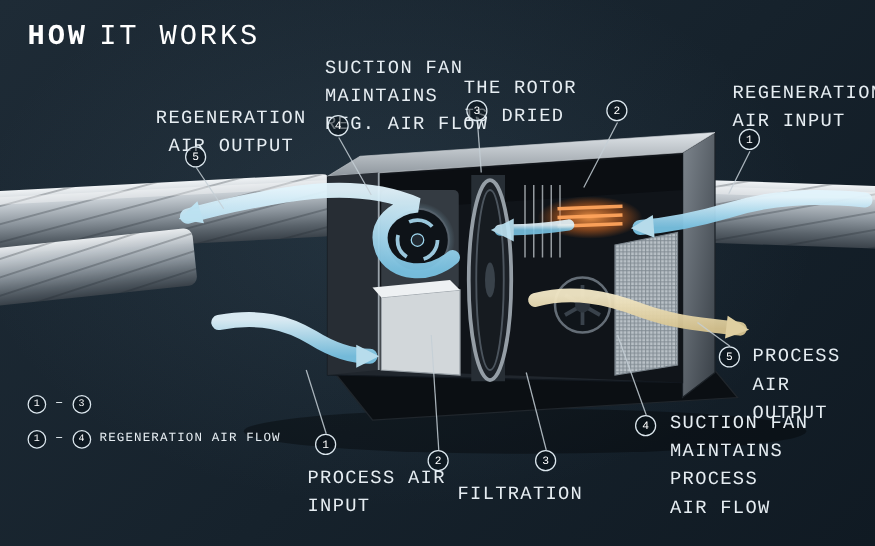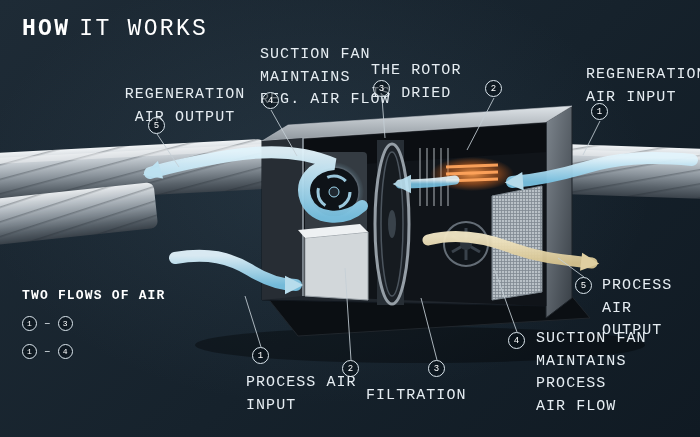--- a/index.html
+++ b/index.html
@@ -262,35 +262,35 @@
   <div class="badge b-filtration">
       <span>2</span>
     </div>
 
   <div class="co-label lbl-process-input">PROCESS AIR
 INPUT</div>
   <div class="badge b-process-input">
       <span>1</span>
     </div>
 
-  <div class="legend-heading">TWO FLOWS OF AIR</div>
 
   <div class="legend-row r1">
     <span class="badge sm">
         <span>1</span>
       </span>
     <span class="legend-dash">–</span>
     <span class="badge sm">
         <span>3</span>
       </span>
   </div>
 
   <div class="legend-row r2">
     <span class="badge sm">
         <span>1</span>
       </span>
     <span class="legend-dash">–</span>
     <span class="badge sm">
         <span>4</span>
       </span>
+    <span class="legend-label">REGENERATION AIR FLOW</span>
   </div>
 
 </div>
 
 </body></html>

